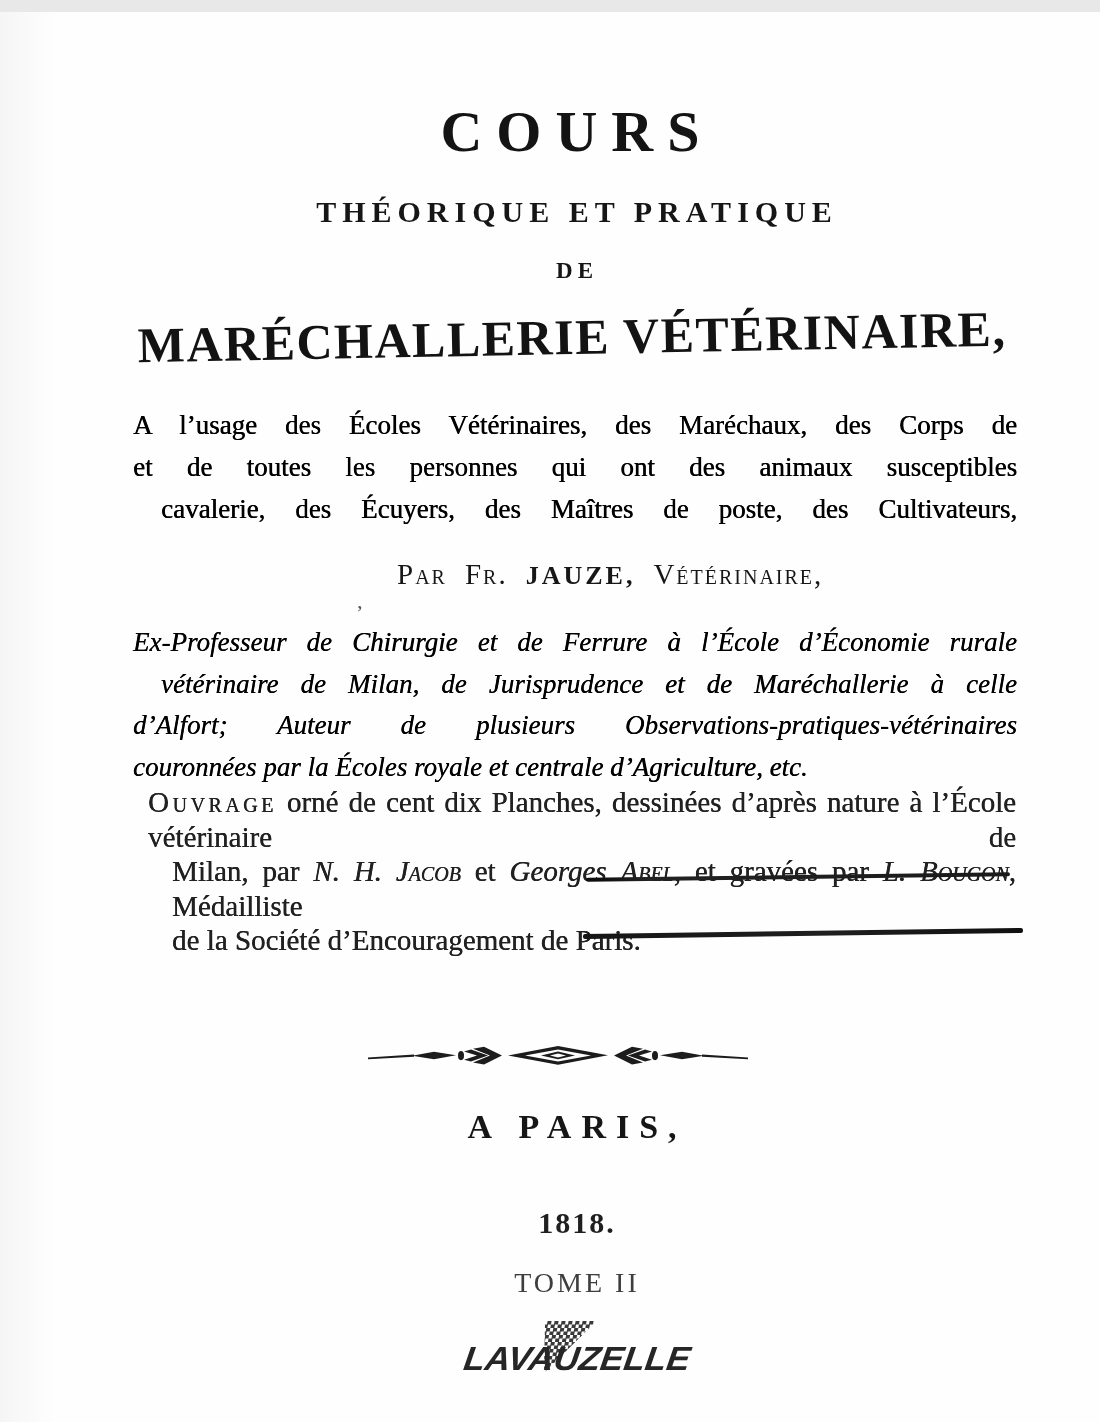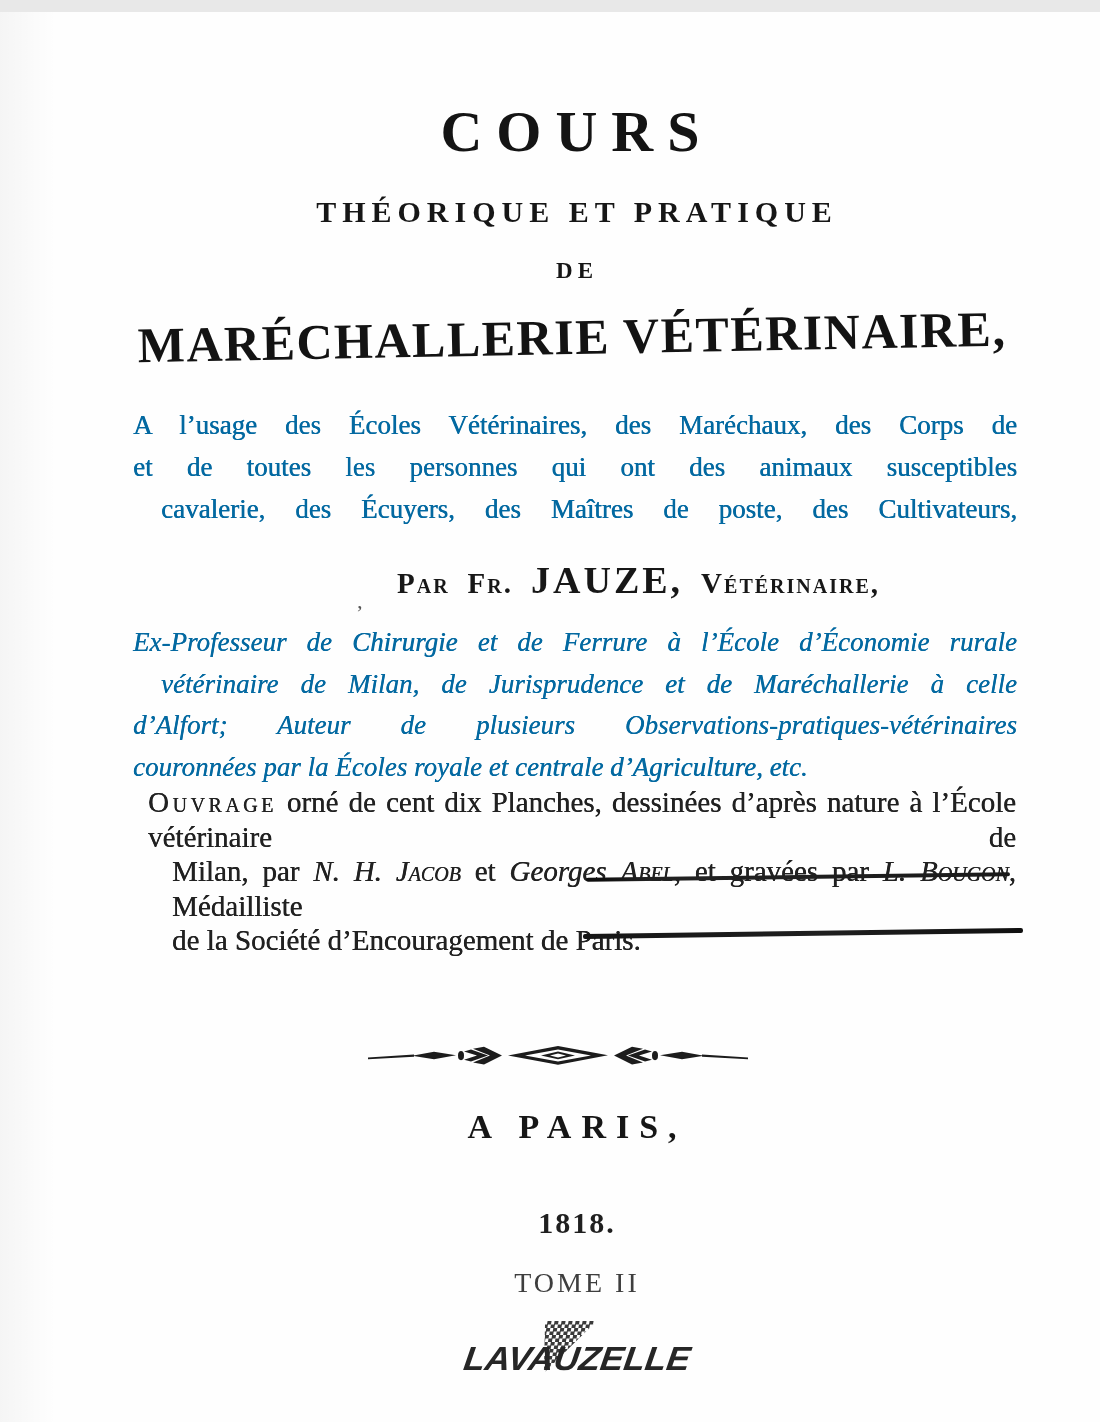--- a/index.html
+++ b/index.html
@@ -15,29 +15,29 @@
   }
   .centered{position:absolute;left:0;width:1100px;text-align:center;transform:translateX(27px);}
   .series-title{top:86px;font-size:58px;font-weight:bold;letter-spacing:14px;color:#141414;}
   .series-subtitle{top:183px;font-size:30px;font-weight:bold;letter-spacing:6px;color:#161616;}
   .title-connector{top:246px;font-size:23px;font-weight:bold;letter-spacing:5px;color:#161616;}
   .main-title{
     top:296px;font-size:50px;font-weight:bold;letter-spacing:1.5px;color:#131313;
     transform:translateX(22px) rotate(-1.1deg);white-space:nowrap;
   }
   .textblock{position:absolute;left:133px;width:884px;font-size:27px;line-height:42px;
-    color:#0369a1;text-shadow:0.45px 0 0 currentColor;}
+    color:#000000;text-shadow:0.45px 0 0 currentColor;}
   .audience{top:392px;}
   .jline{text-align:justify;text-align-last:justify;}
   .indent1{padding-left:28px;box-sizing:border-box;}
   .credentials{top:610px;font-style:italic;line-height:41.5px;text-shadow:0.3px 0 0 currentColor;}
   .byline{position:absolute;left:397px;top:546px;white-space:nowrap;color:#171717;}
   .sc{font-variant:small-caps;}
-  .byline .small{font-size:29px;font-weight:bold;letter-spacing:2px;margin-right:14px;text-align:center;}
-  .byline .big{font-size:38px;font-weight:bold;letter-spacing:3px;margin-right:14px;}
+  .byline .small{font-size:29px;font-weight:normal;letter-spacing:2px;margin-right:14px;text-align:center;}
+  .byline .big{font-size:26px;font-weight:bold;letter-spacing:3px;margin-right:14px;}
   .colophon{position:absolute;left:148px;top:773px;width:868px;font-size:29px;line-height:34.5px;
     color:#212121;text-shadow:0.35px 0 0 currentColor;}
   .colophon .lead{font-variant:small-caps;letter-spacing:3.5px;}
   .it{font-style:italic;}
   .itsc{font-style:italic;font-variant:small-caps;}
   .indent2{padding-left:24px;box-sizing:border-box;}
   .motto{position:absolute;left:600px;top:872px;width:412px;font-size:21px;line-height:29px;
     color:#1d1d1d;text-shadow:0.35px 0 0 currentColor;}
   .motto .m2{padding-left:44px;}
   .rule{position:absolute;background:#1c1c1c;border-radius:2px;}

